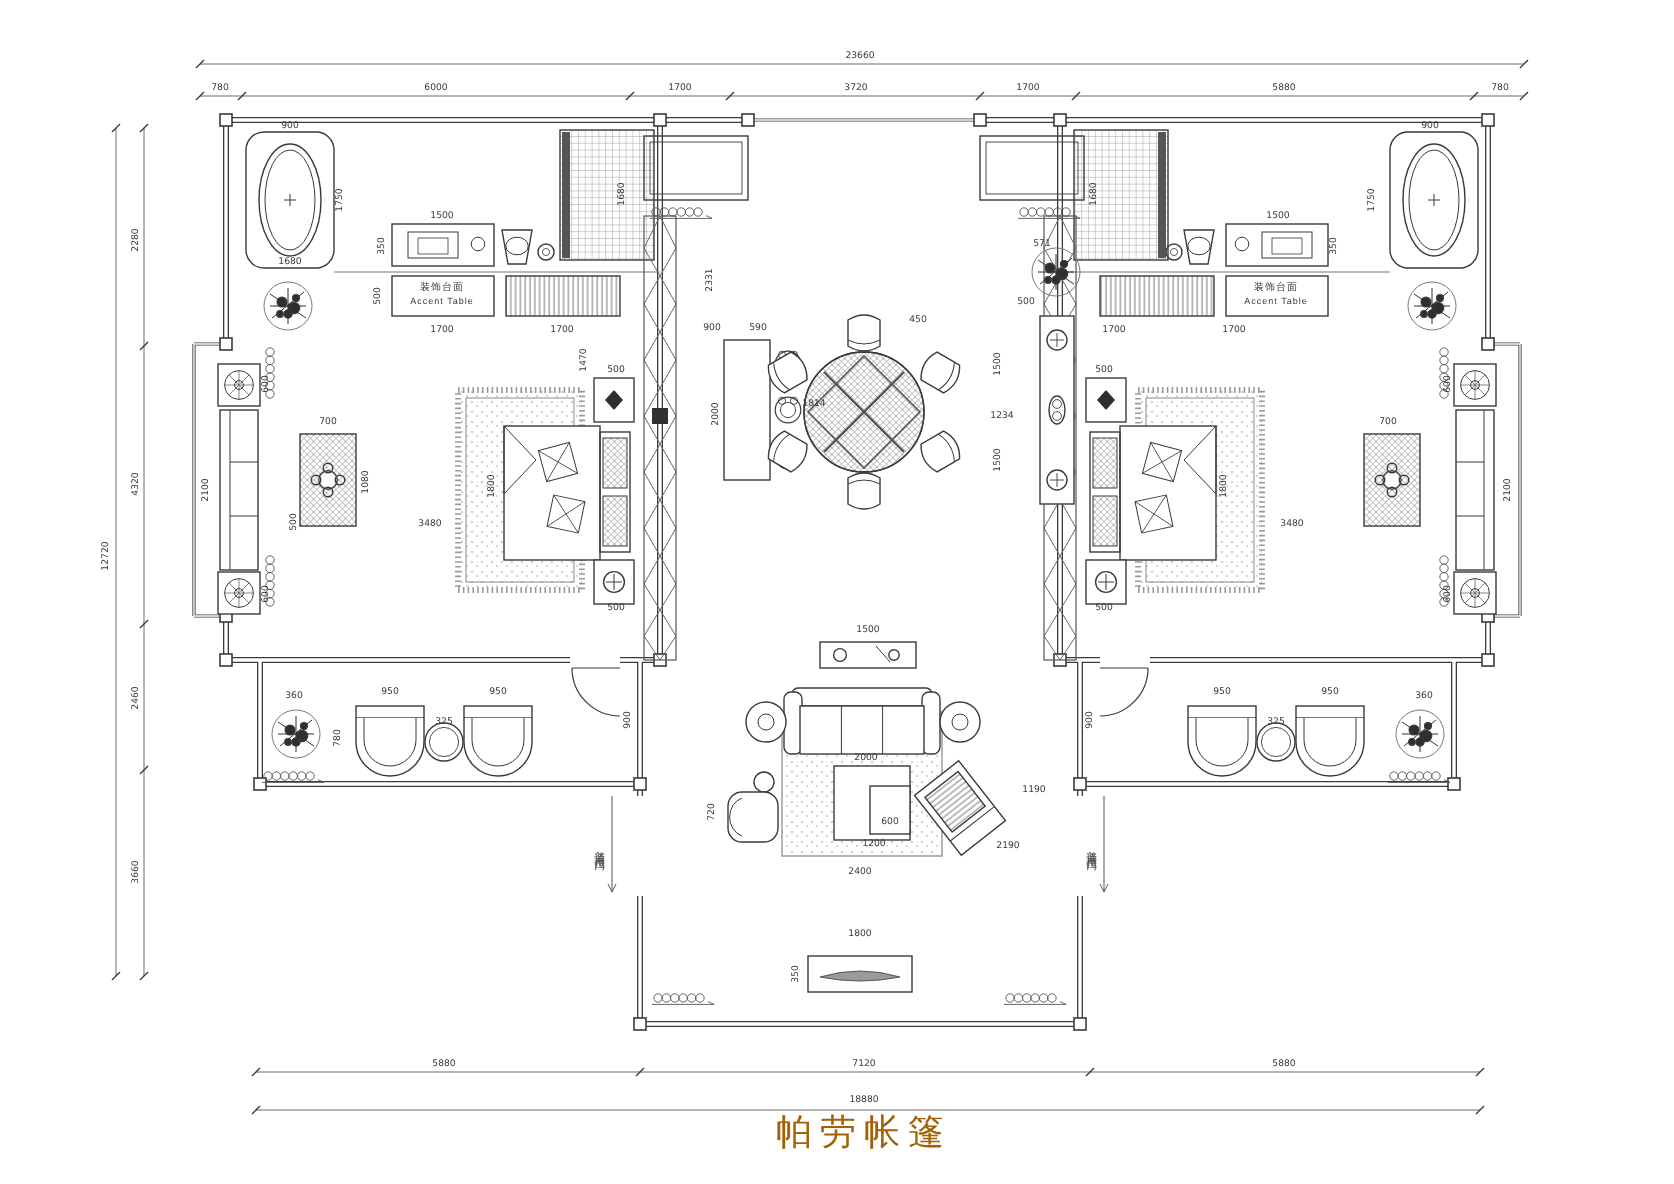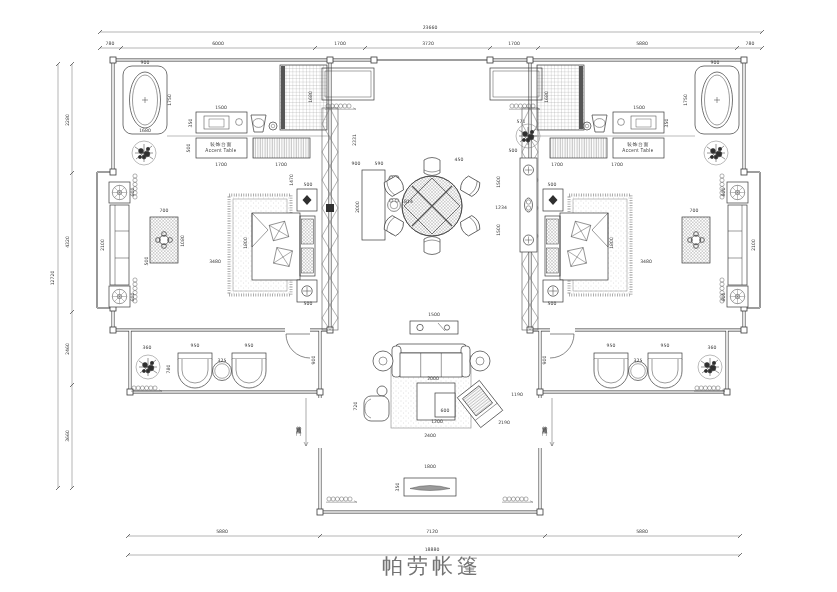--- a/index.html
+++ b/index.html
@@ -4,22 +4,22 @@
 <style>
   html,body{margin:0;padding:0;background:#e8e8e8;}
   .canvas{position:relative;width:837px;height:592px;background:#ffffff;overflow:hidden;
           font-family:"Liberation Sans",sans-serif;}
   svg{position:absolute;left:0;top:0;}
   svg text{font-family:"DejaVu Sans",sans-serif;font-size:4.6px;fill:#3a3a3a;text-anchor:middle;}
   .lbl{position:absolute;color:#3a3a3a;text-align:center;line-height:1.15;}
   .accent-lbl{width:52px;font-size:4.5px;letter-spacing:.5px;}
   .accent-lbl .cn{font-size:5px;}
   .vdoor-lbl{writing-mode:vertical-rl;text-orientation:upright;font-size:5.5px;letter-spacing:1px;color:#555;}
-  .plan-title{width:200px;font-family:Liberation Mono, monospace;
-              font-size:21px;letter-spacing:4px;color:#737373;}
+  .plan-title{width:200px;font-family:Liberation Serif, serif;
+              font-size:18px;letter-spacing:4px;color:#a16207;}
 </style>
 </head>
 <body>
 
 <div class="canvas">
 <svg id="plan" width="837" height="592" viewBox="0 0 837 592">
   <defs>
     <pattern id="grid" width="3.4" height="3.4" patternUnits="userSpaceOnUse">
       <path d="M0,0 H3.4 M0,0 V3.4" stroke="#8a8a8a" stroke-width="0.4" fill="none"></path>
     </pattern>

